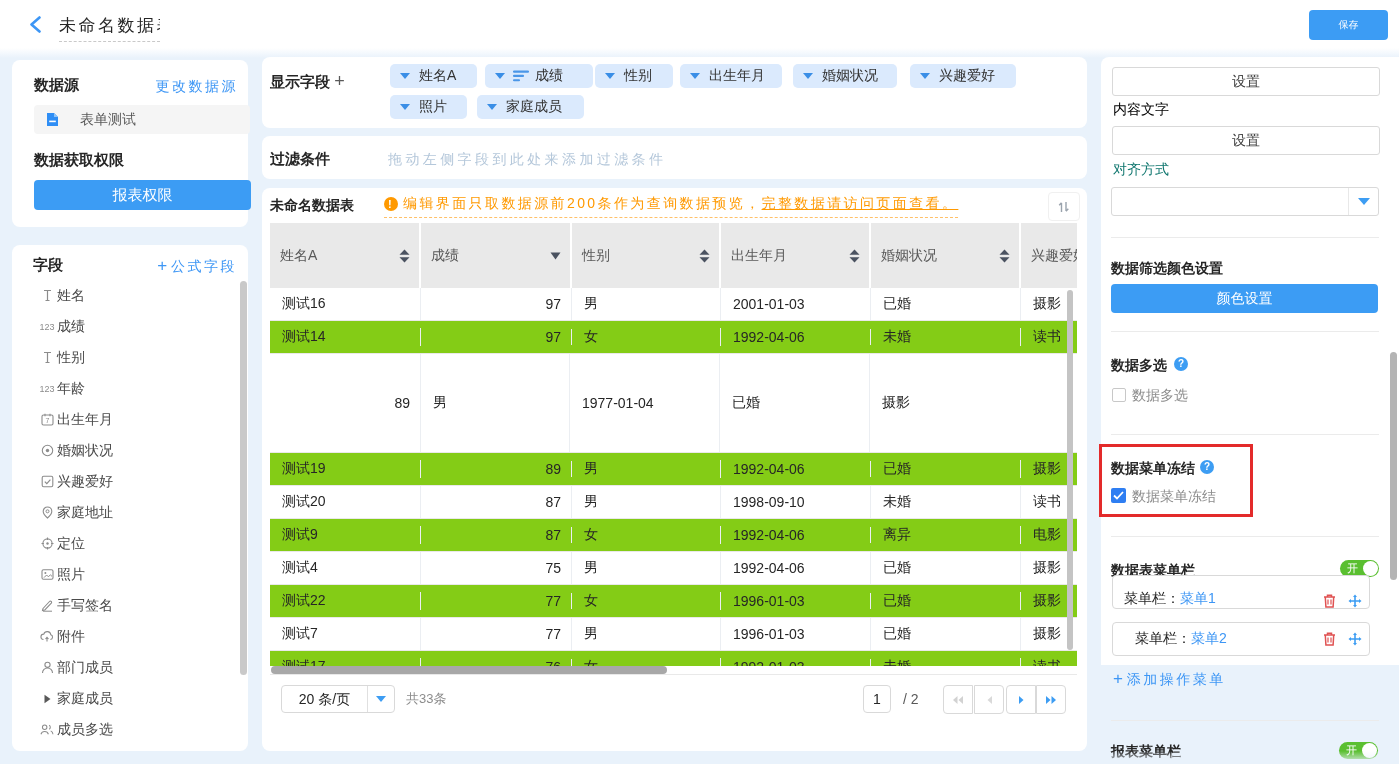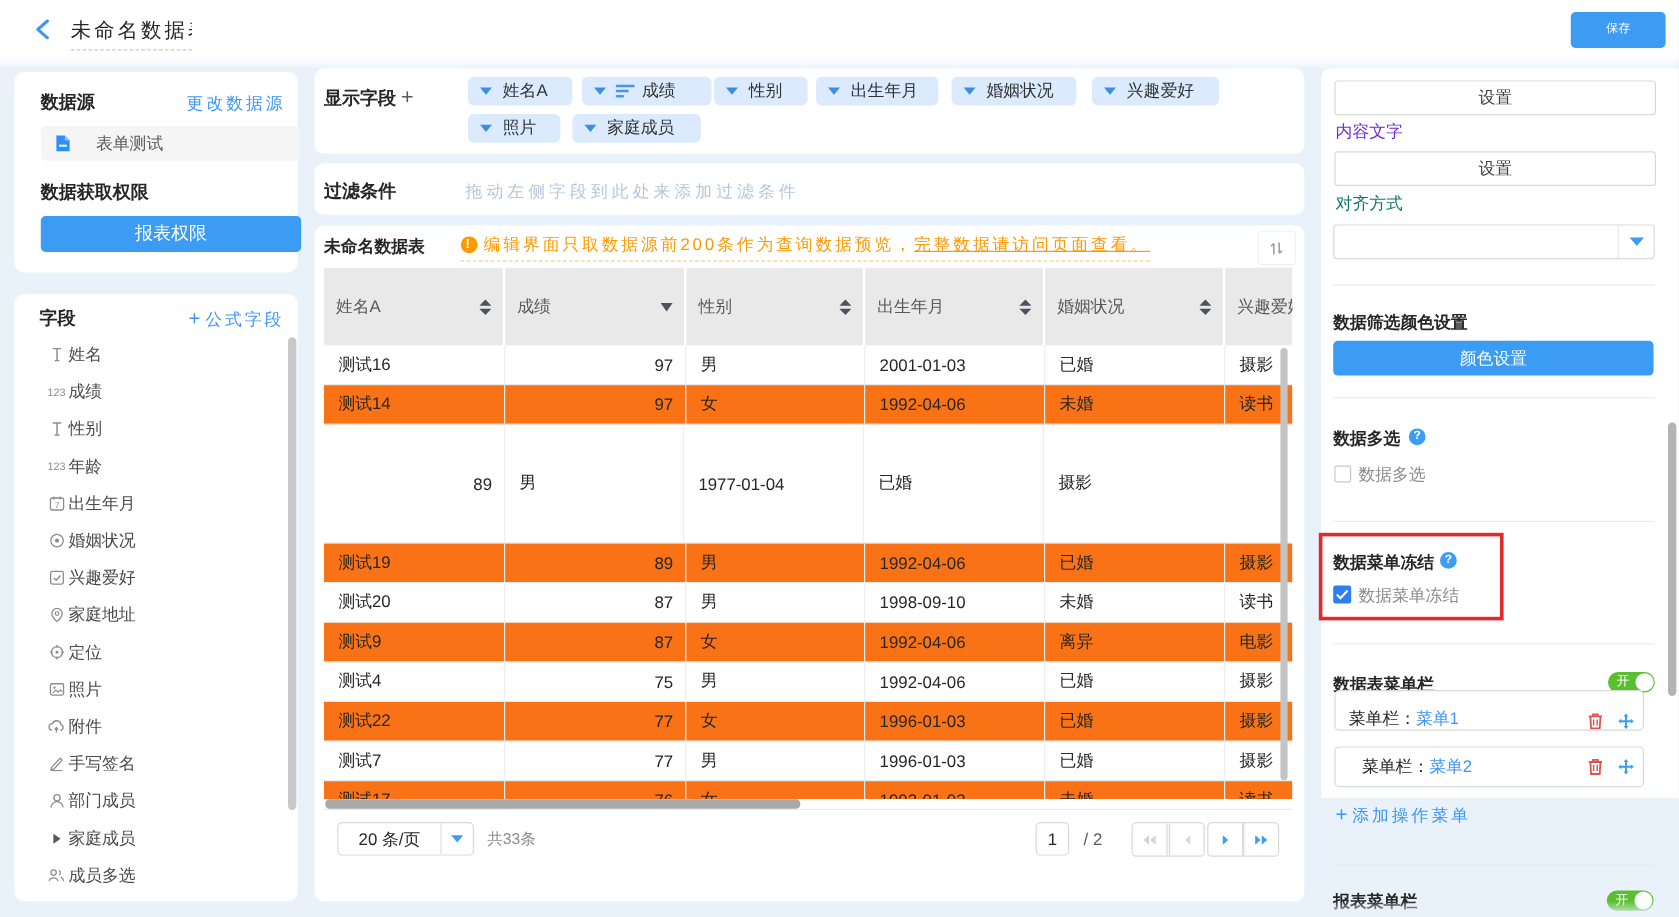--- a/index.html
+++ b/index.html
@@ -21,21 +21,21 @@
   
   .chip { position:absolute; height:24px; background:#dbeafd; border-radius:5px; display:flex; align-items:center; }
   .chip .car { width:0; height:0; border-left:5px solid transparent; border-right:5px solid transparent; border-top:6px solid #3a8ee6; margin-left:10px; }
   .chip .t { margin-left:9px; color:#333; }
   
   #tbl { position:absolute; left:8px; top:35px; width:807px; height:443px; overflow:hidden; }
   .hrow { display:flex; height:65px; background:#e9e9e9; }
   .hcell { position:relative; flex-shrink:0; color:#595959; border-right:2px solid #fff; display:flex; align-items:center; padding-left:10px; }
   .hcell:last-child { border-right:none; }
   .trow { display:flex; height:33px; border-bottom:1px solid #e9e9e9; background:#fff; }
-  .trow.alt { background:#f97316; }
+  .trow.alt { background:#84cc16;align-items:center; }
   .tcell { flex-shrink:0; padding-left:12px; display:flex; align-items:center; color:#262626; border-right:1px solid #ebeef2; }
   .tcell:last-child { border-right:none; }
   .tcell.num { justify-content:flex-end; padding-left:0; padding-right:10px; }
   .sicon { position:absolute; right:9px; top:50%; margin-top:-7px; }
   
   .rp-div { position:absolute; left:10px; width:268px; height:1px; background:#ebebeb; }
   .fieldrow { height:31px; display:flex; align-items:center; }
   .fieldrow .ic { width:14px; margin-left:28px; display:flex; justify-content:center; color:#8c8c8c; }
   .fieldrow .lb { margin-left:3px; color:#4a4a4a; }
 </style>
@@ -146,35 +146,35 @@
           <svg width="13" height="13" viewBox="0 0 13 13">
             <rect x="1" y="1.8" width="11" height="9.4" rx="1.5" fill="none" stroke="#8c8c8c" stroke-width="1.1"></rect>
             <circle cx="4.4" cy="5" r="1" fill="#8c8c8c"></circle>
             <path d="M3 9.6 l2.6 -2.6 l1.8 1.8 l2 -2 l1.6 1.6" fill="none" stroke="#8c8c8c" stroke-width="1"></path>
           </svg>
         </span>
         <span class="lb">照片</span>
       </div>
     <div class="fieldrow">
         <span class="ic">
+          <svg width="13" height="13" viewBox="0 0 13 13">
+            <path d="M2 9.5 L8.5 2.5 a1.2 1.2 0 0 1 1.8 1.6 L3.8 11 L1.5 11.5 z" fill="none" stroke="#8c8c8c" stroke-width="1.1"></path>
+            <path d="M2 12.2 h9" stroke="#8c8c8c" stroke-width="1"></path>
+          </svg>
+        </span>
+        <span class="lb">手写签名</span>
+      </div>
+    <div class="fieldrow">
+        <span class="ic">
           <svg width="14" height="13" viewBox="0 0 14 13">
             <path d="M3.5 9.5 a2.7 2.7 0 0 1 0.3 -5.4 a3.6 3.6 0 0 1 7 0.7 a2.4 2.4 0 0 1 -0.4 4.7" fill="none" stroke="#8c8c8c" stroke-width="1.1"></path>
             <path d="M7 11.5 v-4 M5.5 9 L7 7.3 L8.5 9" fill="none" stroke="#8c8c8c" stroke-width="1.1"></path>
           </svg>
         </span>
         <span class="lb">附件</span>
-      </div>
-    <div class="fieldrow">
-        <span class="ic">
-          <svg width="13" height="13" viewBox="0 0 13 13">
-            <path d="M2 9.5 L8.5 2.5 a1.2 1.2 0 0 1 1.8 1.6 L3.8 11 L1.5 11.5 z" fill="none" stroke="#8c8c8c" stroke-width="1.1"></path>
-            <path d="M2 12.2 h9" stroke="#8c8c8c" stroke-width="1"></path>
-          </svg>
-        </span>
-        <span class="lb">手写签名</span>
       </div>
     <div class="fieldrow">
         <span class="ic">
           <svg width="13" height="13" viewBox="0 0 13 13">
             <circle cx="6.5" cy="3.8" r="2.6" fill="none" stroke="#8c8c8c" stroke-width="1.1"></circle>
             <path d="M1.5 12 a5 5 0 0 1 10 0" fill="none" stroke="#8c8c8c" stroke-width="1.1"></path>
           </svg>
         </span>
         <span class="lb">部门成员</span>
       </div>
@@ -395,21 +395,21 @@
         <svg width="12" height="10" viewBox="0 0 12 10">
           <path d="M1 1 L5.5 5 L1 9 z" fill="#3d9df3"></path>
           <path d="M6.5 1 L11 5 L6.5 9 z" fill="#3d9df3"></path>
         </svg>
       </div>
   </div>
 </div>
 
 <div class="panel" id="rp" style="left:1101px;top:57px;width:298px;height:608px;border-radius:8px 0 0 0">
   <div class="ab box" style="left:11px;top:10px;width:268px;height:29px;text-align:center;line-height:27px;color:#404040">设置</div>
-  <div class="ab" style="left:12px;top:44px;color:#6d28d9">内容文字</div>
+  <div class="ab" style="left:12px;top:44px;color:#000000">内容文字</div>
   <div class="ab box" style="left:11px;top:69px;width:268px;height:29px;text-align:center;line-height:27px;color:#404040">设置</div>
   <div class="ab" style="left:12px;top:104px;color:#0f766e">对齐方式</div>
   <div class="ab box" style="left:10px;top:130px;width:268px;height:29px;display:flex">
     <span style="flex:1"></span>
     <span style="width:30px;border-left:1px solid #e8e8e8;display:flex;align-items:center;justify-content:center">
         <span style="width:0;height:0;border-left:6px solid transparent;border-right:6px solid transparent;border-top:7px solid #3d9df3"></span>
       </span>
   </div>
   <div class="rp-div" style="top:180px"></div>
   <div class="ab b" style="left:10px;top:203px">数据筛选颜色设置</div>

